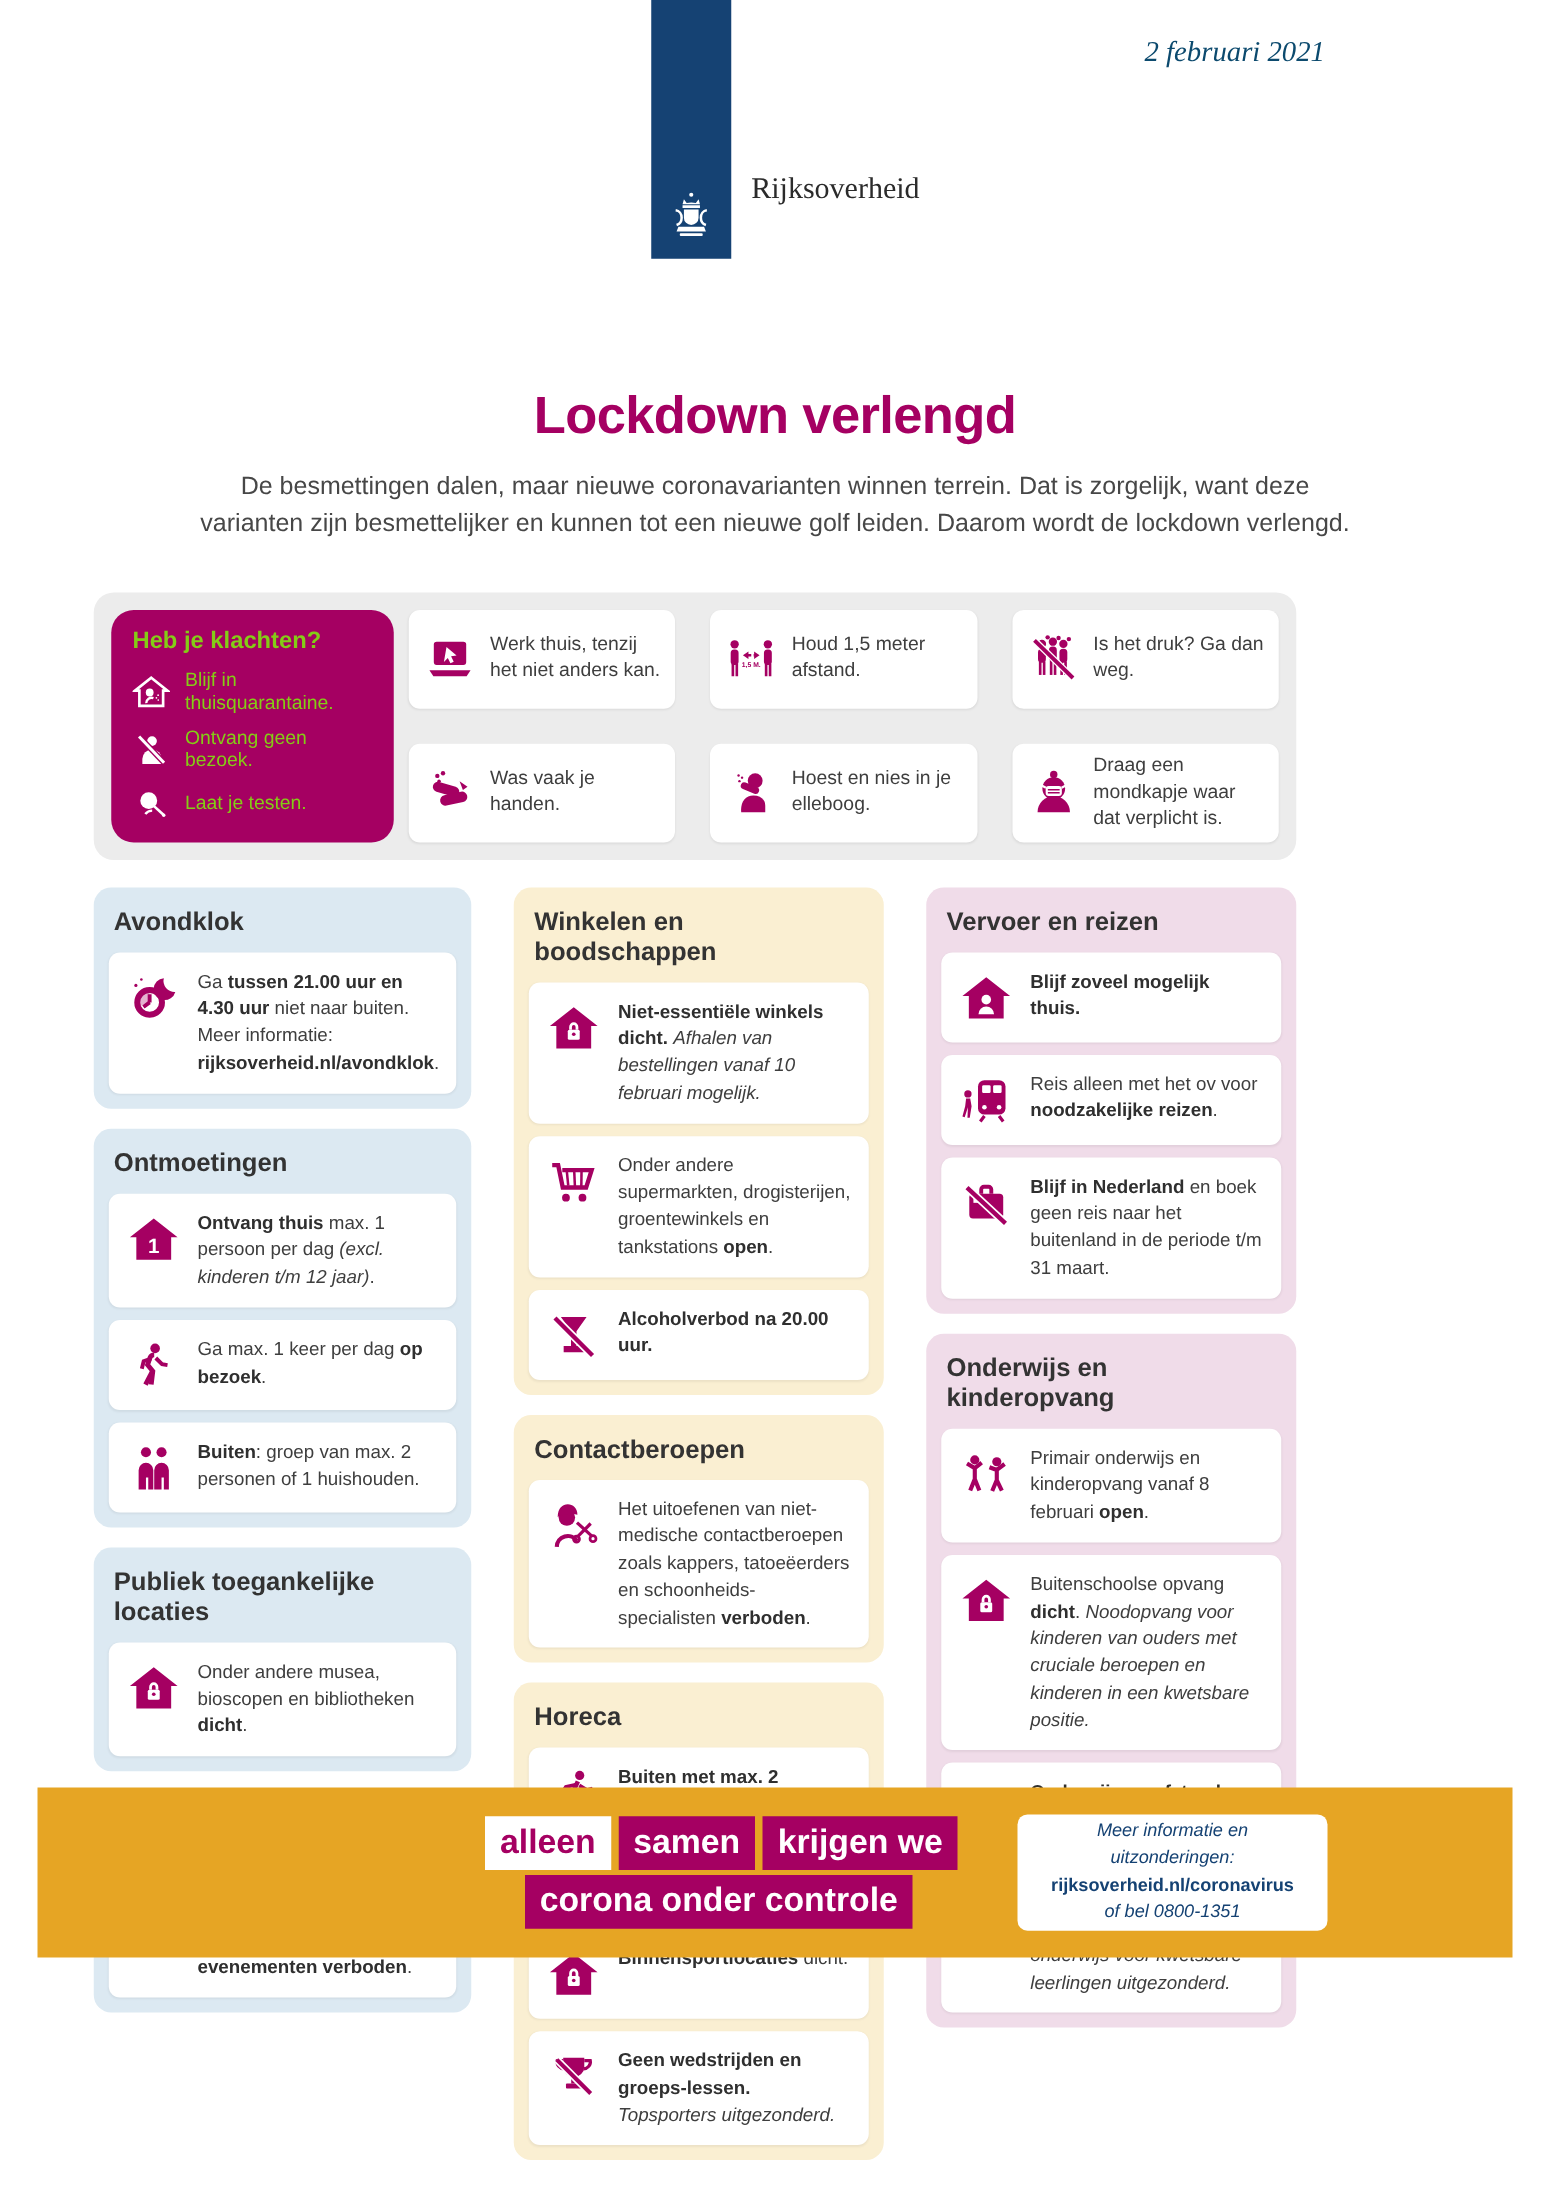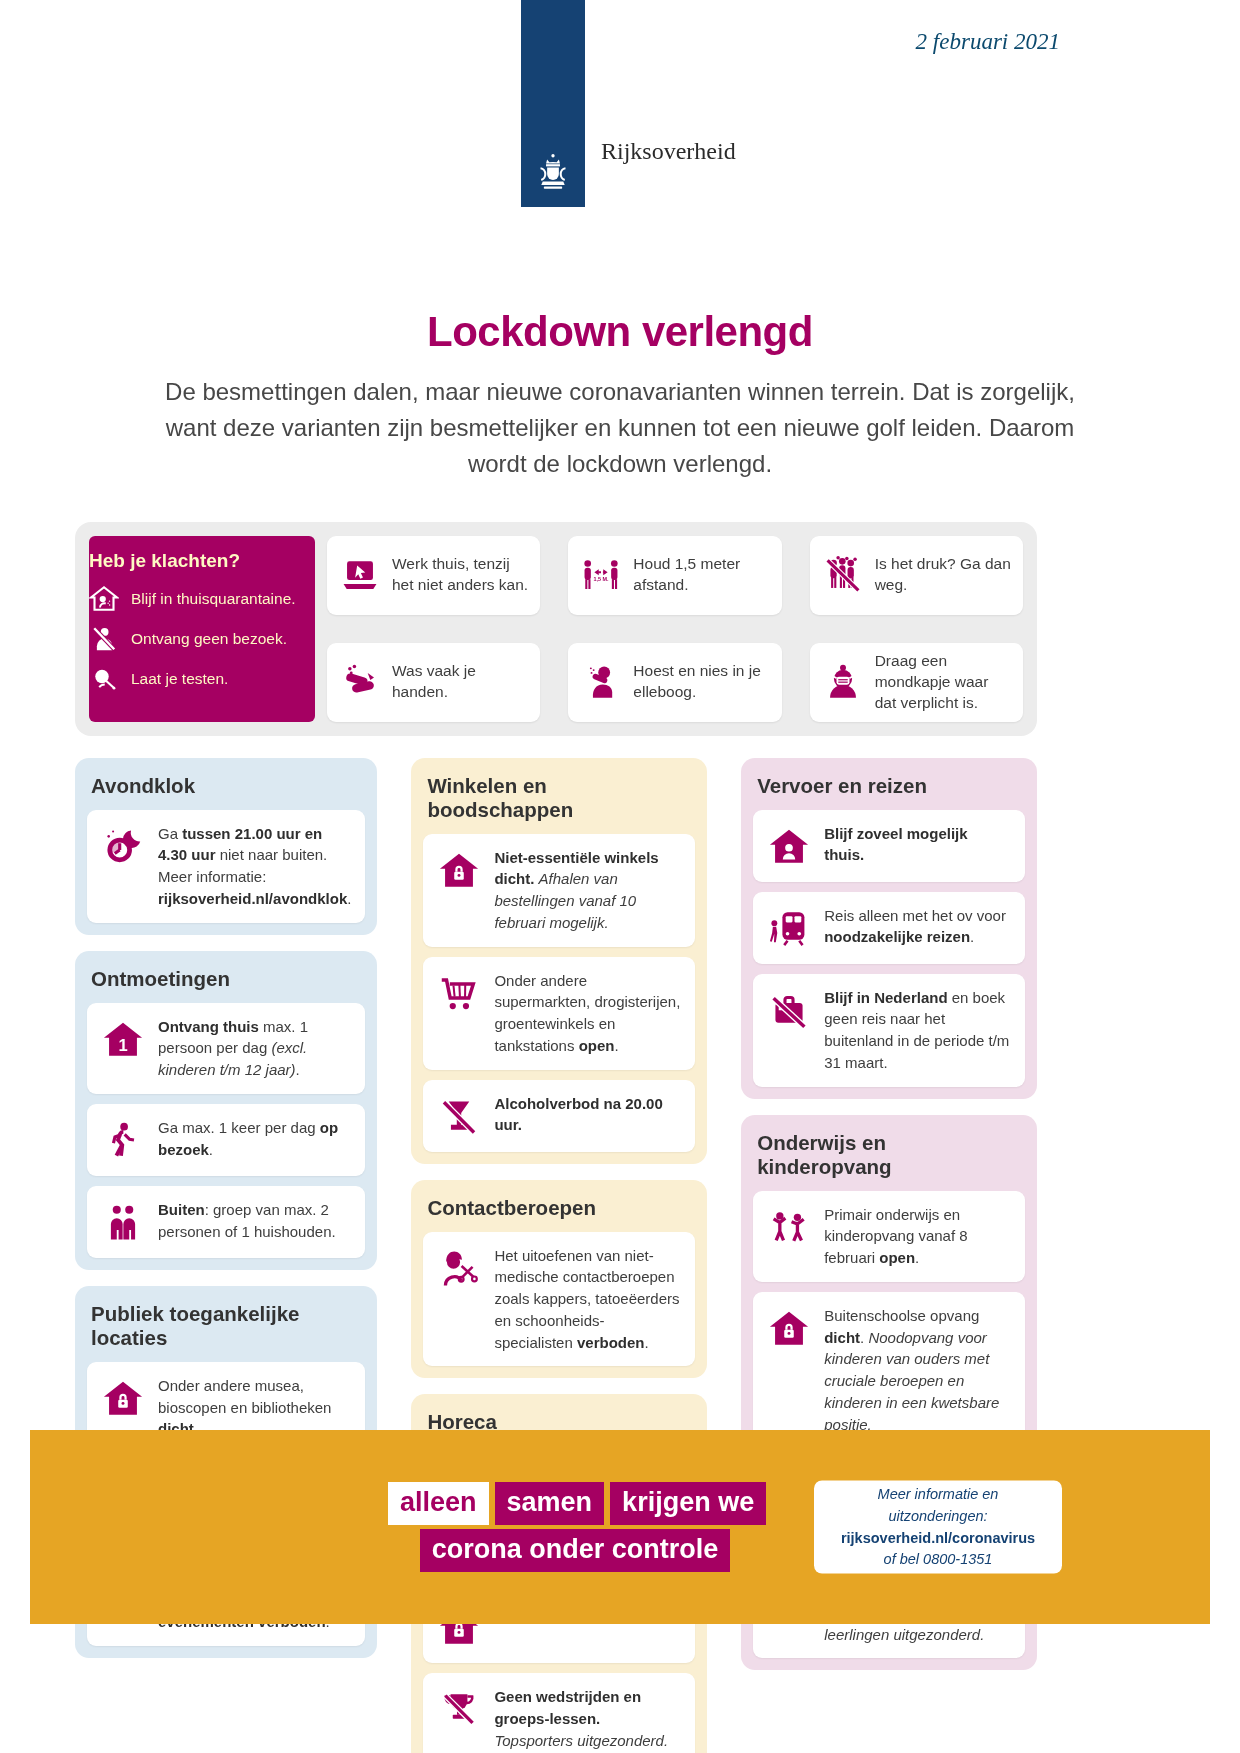--- a/index.html
+++ b/index.html
@@ -10,26 +10,26 @@
   .header{position:relative;height:212px;}
   .ribbon{position:absolute;left:521px;top:0;width:64px;height:207px;background:#154273;}
   .crest{position:absolute;left:50%;transform:translateX(-50%);bottom:8px;width:44px;height:52px;color:#fff;}
   .brand{position:absolute;left:601px;top:138px;font-family:"Liberation Serif","DejaVu Serif",serif;
          font-size:24px;color:#2b2b2b;}
   .date{position:absolute;right:180px;top:29px;font-family:"Liberation Serif","DejaVu Serif",serif;
         font-style:italic;font-size:23px;color:#0c4a6e;}
 
   
   .title{margin:96px 0 0;text-align:center;font-size:42px;font-weight:bold;color:#a50062;letter-spacing:-.5px;}
-  .intro{width:940px;margin:18px auto 0;text-align:center;font-size:24px;line-height:1.5;color:#474747;}
+  .intro{width:940px;margin:18px auto 0;text-align:center;font-size:20px;line-height:1.5;color:#474747;}
 
   
   .main{width:962px;margin:40px 0 0 75px;}
   .basics-wrap{display:flex;gap:12px;background:#ececec;border-radius:16px;padding:14px;box-sizing:border-box;}
-  .klachten{flex:0 0 226px;background:#a50062;border-radius:6px;padding:14px 0;color:#fef9c3;
+  .klachten{flex:0 0 226px;background:#a50062;border-radius:18px;padding:14px 17px;color:#84cc16;
             --icon-bg:#a50062;box-sizing:border-box;}
   .klachten h2{margin:0 0 12px;font-size:19px;}
   .k-row{display:flex;align-items:center;gap:12px;margin-top:10px;font-size:15.5px;}
   .k-row .icon{flex:0 0 30px;height:30px;color:#fff;}
   .basics-grid{flex:1;display:grid;grid-template-columns:repeat(3,1fr);grid-auto-rows:1fr;gap:28px;}
   .basic-card{background:#fff;border-radius:9px;box-shadow:0 1px 2px rgba(0,0,0,.08);
               display:flex;align-items:center;gap:11px;padding:8px 12px;font-size:15.5px;line-height:1.35;}
   .basic-card .icon{flex:0 0 42px;height:42px;color:#a50062;--icon-bg:#fff;}
 
   
@@ -43,21 +43,21 @@
   .section h3{margin:4px 4px 12px;font-size:20.5px;color:#333;}
   .card{background:#fff;border-radius:9px;box-shadow:0 1px 2px rgba(0,0,0,.06);
         display:flex;align-items:flex-start;gap:13px;padding:13px 14px;margin-top:10px;
         font-size:15px;line-height:1.45;color:#3e3e3e;}
   .card:first-of-type{margin-top:0;}
   .card .icon{flex:0 0 44px;height:44px;color:#a50062;--icon-bg:#fff;margin-top:2px;}
   .card b{color:#2f2f2f;}
   .icon svg{width:100%;height:100%;display:block;}
 
   
-  .banner{position:absolute;left:30px;top:1430px;width:1180px;height:194px;background:#e6a524;}
+  .banner{position:absolute;left:30px;top:1430px;width:1180px;height:136px;background:#e6a524;}
   .slogan{position:absolute;left:355px;top:50%;transform:translateY(-50%);width:380px;text-align:center;}
   .slogan .line{margin:4px 0;white-space:nowrap;}
   .chip{display:inline-block;padding:5px 12px 7px;margin:0 3px;font-size:27px;font-weight:bold;
         background:#a50062;color:#fff;}
   .chip.invert{background:#fff;color:#a50062;}
   .info-box{position:absolute;right:148px;top:50%;transform:translateY(-50%);width:248px;
             background:#fff;border-radius:8px;padding:3px 14px;text-align:center;
             font-size:14.5px;line-height:1.5;color:#154273;box-sizing:border-box;}
   .info-box .it{font-style:italic;display:block;}
   .info-box .lnk{font-weight:bold;display:block;}

